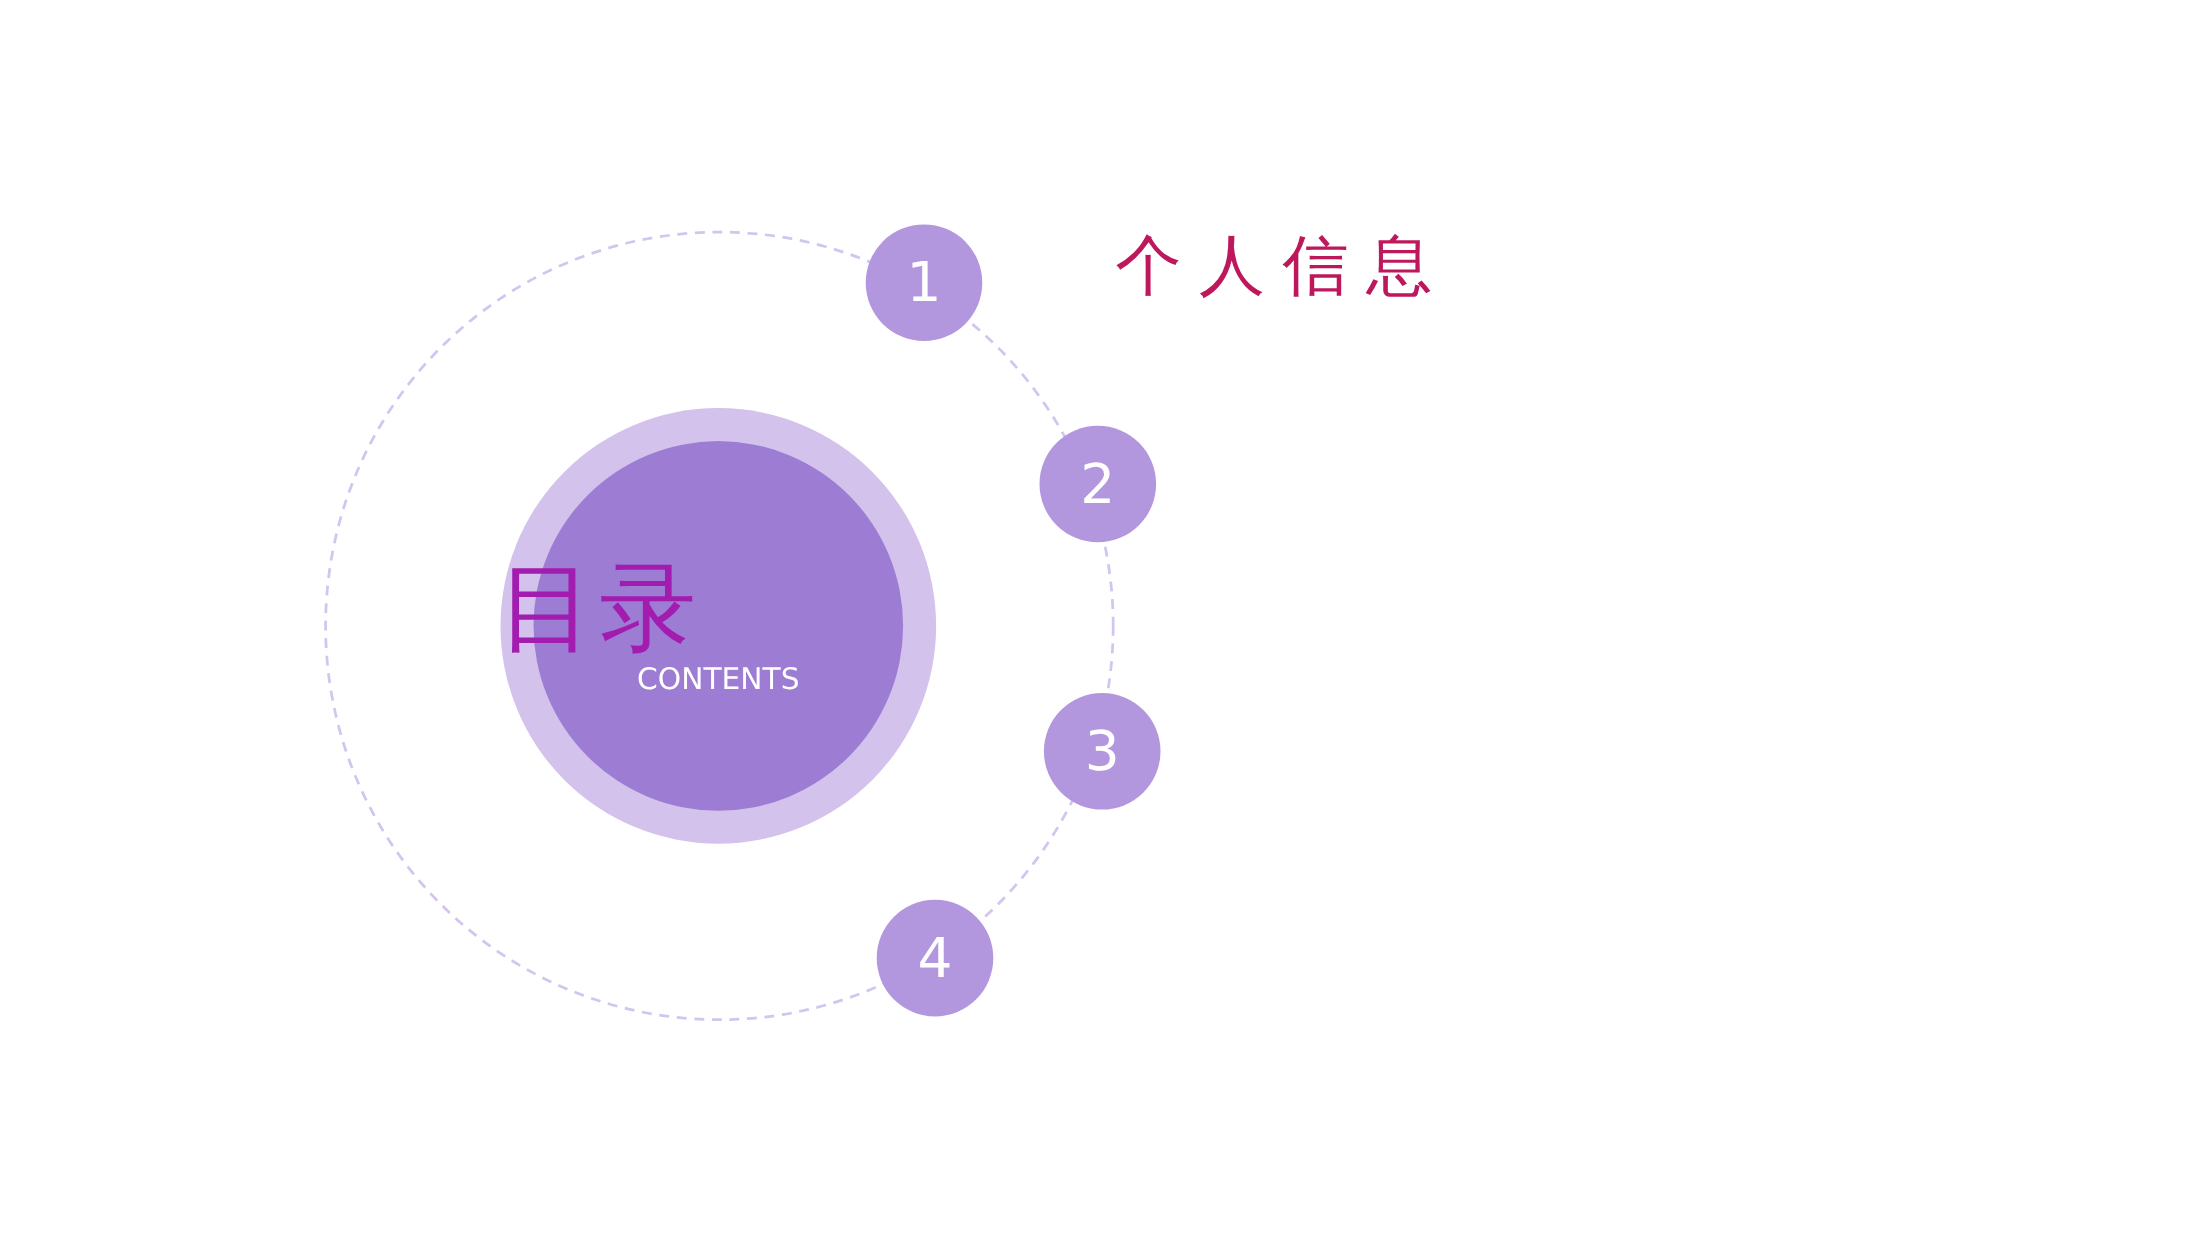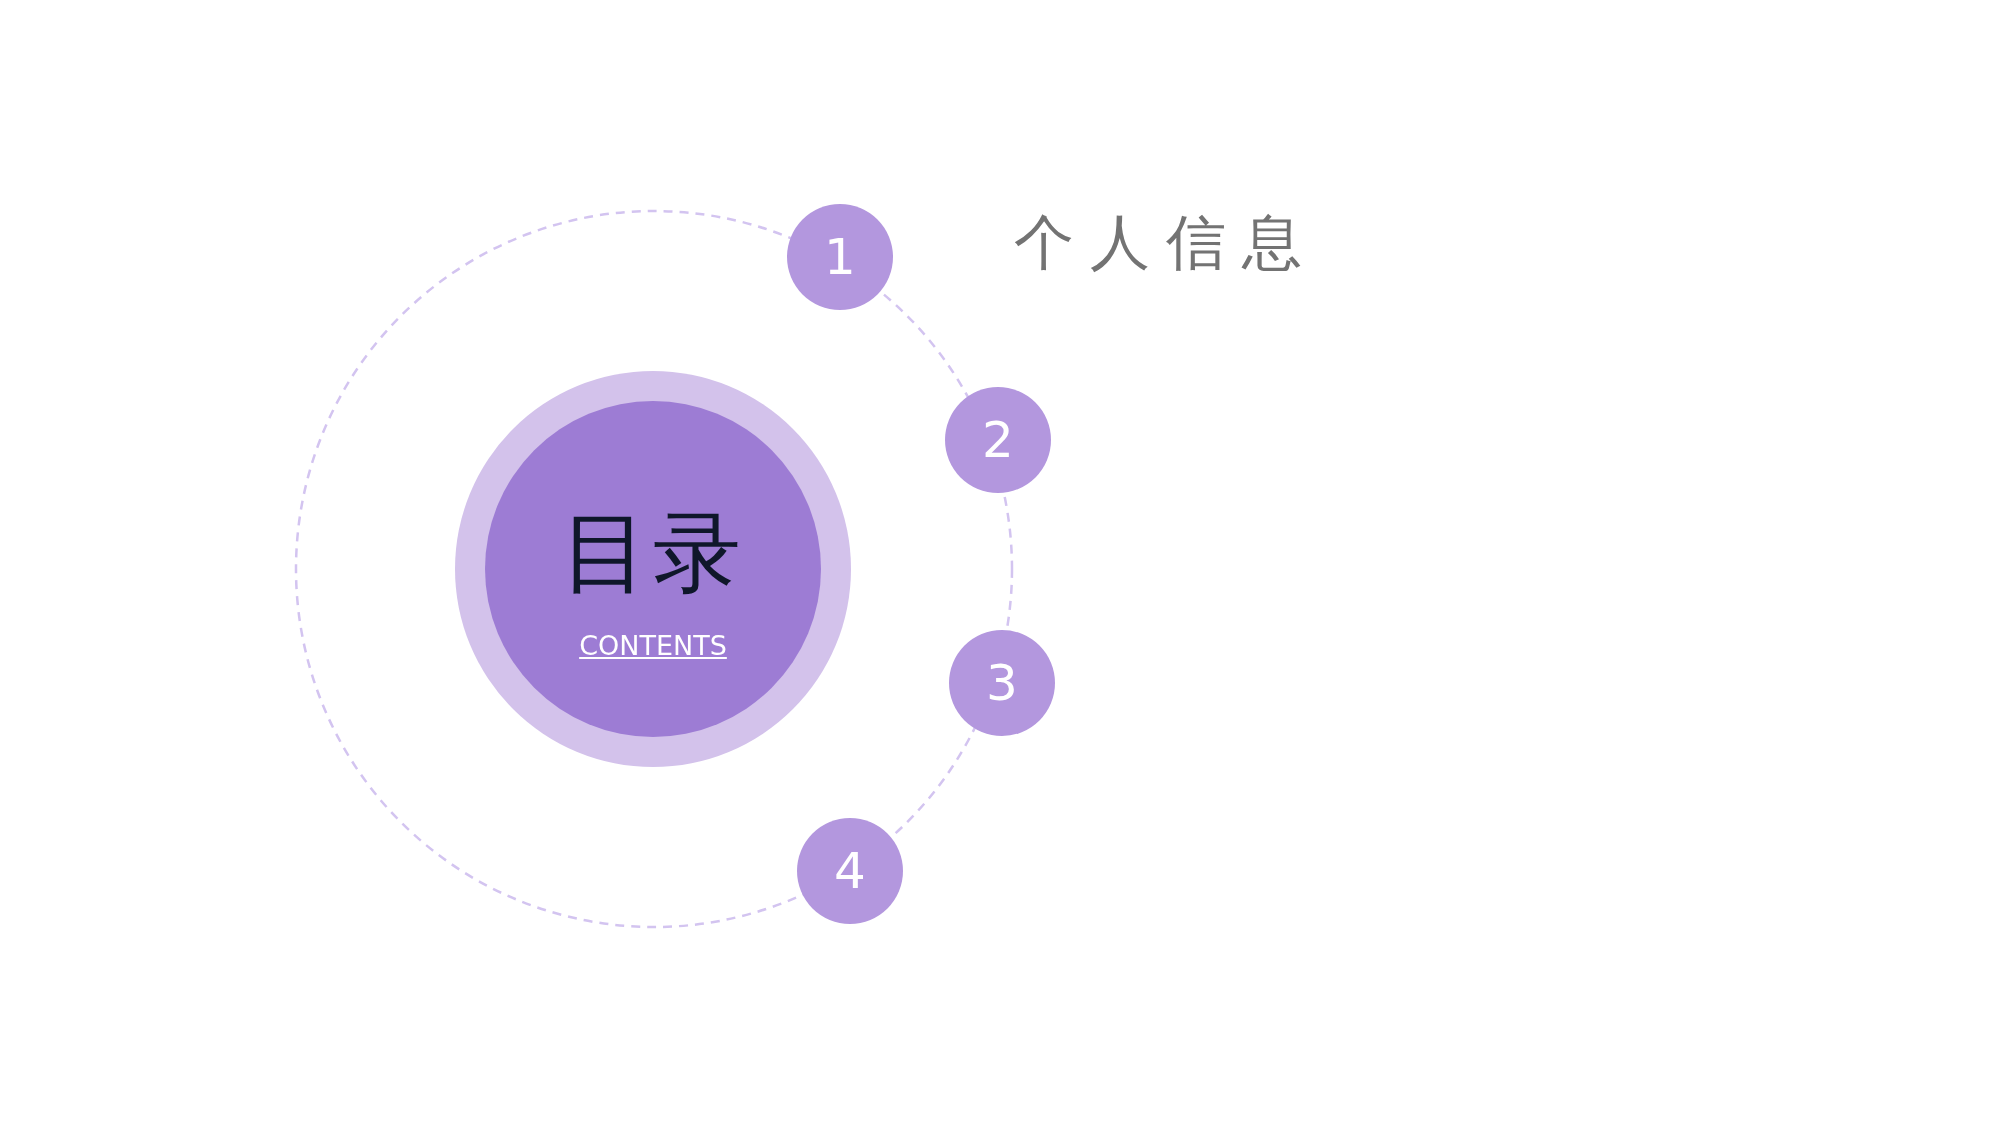--- a/index.html
+++ b/index.html
@@ -36,52 +36,50 @@
       position: absolute;
       left: 485px; top: 401px;
       width: 336px; height: 336px;
       border-radius: 50%;
       background: #9D7CD4;
     }
     .center-title {
       position: absolute;
       left: 453px; top: 498px;
       width: 400px;
-      text-align: center;
-      color: #0f172a;
+      color: #a21caf;
       font-size: 88px;
       line-height: 110px;
       letter-spacing: 4px;
       white-space: nowrap;
     }
     .center-sub {
       position: absolute;
-      left: 453px; top: 629px;
+      left: 453px; top: 601px;
       width: 400px;
       text-align: center;
       color: #ffffff;
       font-size: 27px;
       line-height: 34px;
       white-space: nowrap;
-      text-decoration: underline;
     }
     .num-circle {
       position: absolute;
       width: 106px; height: 106px;
       border-radius: 50%;
       background: #B397DE;
       color: #ffffff;
       font-size: 50px;
       line-height: 106px;
       text-align: center;
       cursor: pointer;
     }
     .item-label {
       position: absolute;
-      color: #737373;
+      color: #be185d;
       font-size: 60px;
       line-height: 72px;
       letter-spacing: 16px;
       white-space: nowrap;
       cursor: pointer;
       text-align: center;
     }
   </style>
 </head>
 <body>

